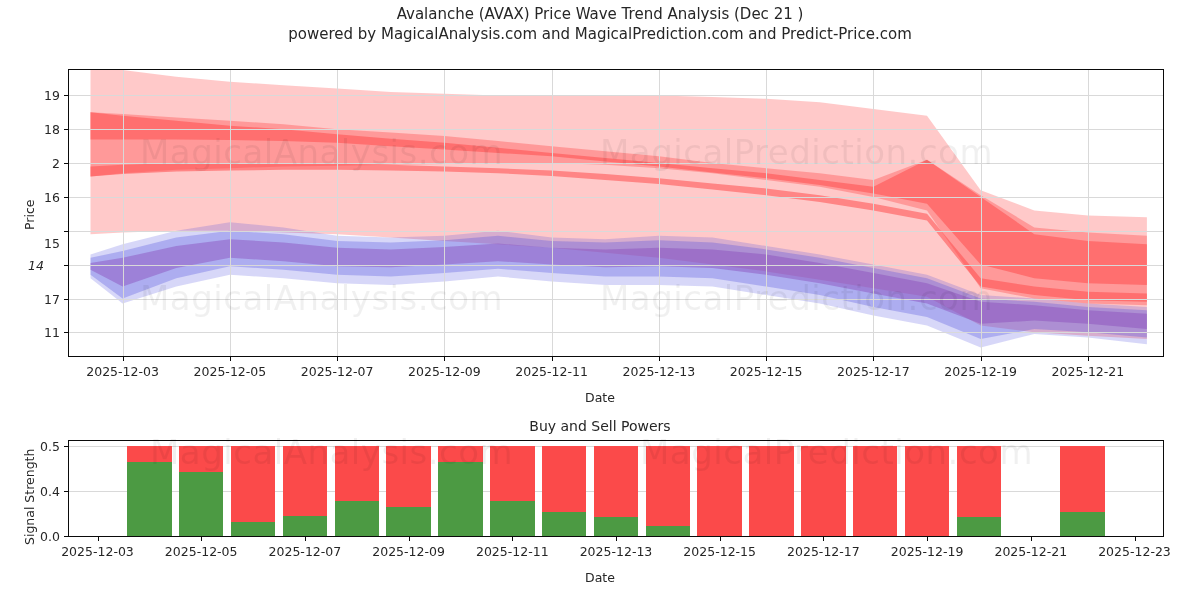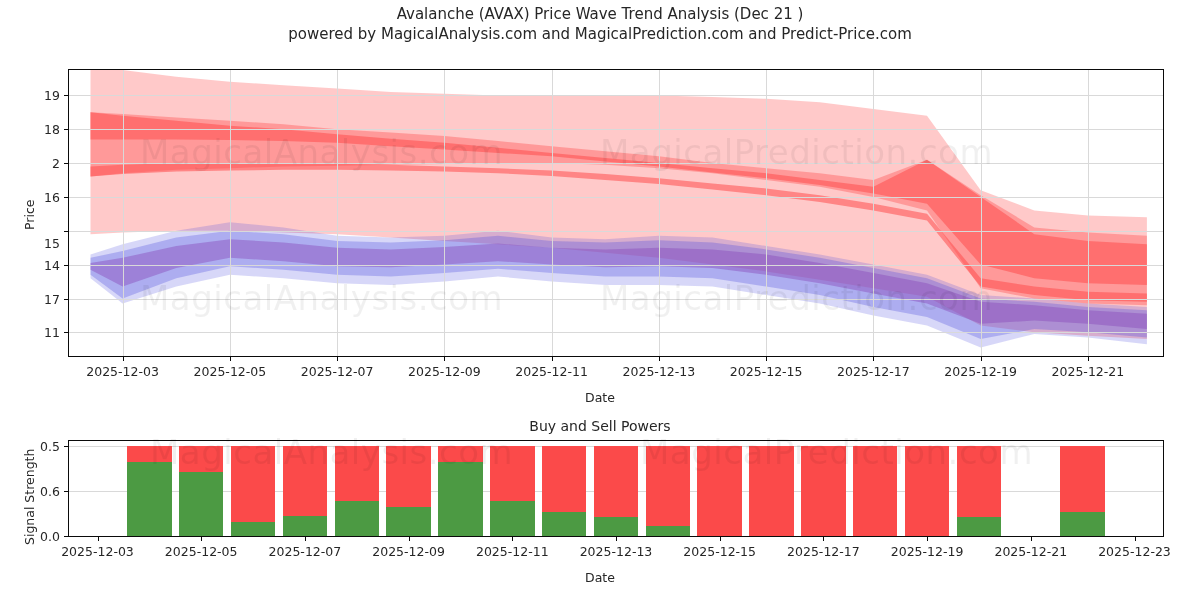--- a/index.html
+++ b/index.html
@@ -81,21 +81,21 @@
       <div class="grid-v" style="left:804.4px;"></div>
       <div class="grid-v" style="left:911.7px;"></div>
       <div class="grid-v" style="left:1018.9px;"></div>
     </div>
   <div id="plot1-ticks">
       <div class="tick-mark-y" style="left:64px;top:332.3px;"></div>
       <div class="ylab" style="left:26px;top:332.3px;width:34px;">11</div>
       <div class="tick-mark-y" style="left:64px;top:298.5px;"></div>
       <div class="ylab" style="left:26px;top:298.5px;width:34px;">17</div>
       <div class="tick-mark-y" style="left:64px;top:264.6px;"></div>
-      <div class="ylab" style="left:26px;top:264.6px;width:34px;">14</div>
+      <div class="ylab" style="left:10px;top:264.6px;width:34px;font-style:italic;">14</div>
       <div class="tick-mark-y" style="left:64px;top:230.8px;"></div>
       <div class="ylab" style="left:26px;top:230.8px;width:34px;margin-top:12px;">15</div>
       <div class="tick-mark-y" style="left:64px;top:196.9px;"></div>
       <div class="ylab" style="left:26px;top:196.9px;width:34px;">16</div>
       <div class="tick-mark-y" style="left:64px;top:163.1px;"></div>
       <div class="ylab" style="left:26px;top:163.1px;width:34px;">2</div>
       <div class="tick-mark-y" style="left:64px;top:129.2px;"></div>
       <div class="ylab" style="left:26px;top:129.2px;width:34px;">18</div>
       <div class="tick-mark-y" style="left:64px;top:95.4px;"></div>
       <div class="ylab" style="left:26px;top:95.4px;width:34px;">19</div>
@@ -193,21 +193,21 @@
       </div>
       <div class="bar" style="left:991.3px;width:44.6px;height:89.6px;">
         <div class="r" style="height:65.4px;"></div>
         <div class="g" style="height:24.2px;"></div>
       </div>
     </div>
   <div id="plot2-ticks">
       <div class="tick-mark-y" style="left:64px;top:536.0px;"></div>
       <div class="ylab" style="left:22px;top:536.0px;width:38px;">0.0</div>
       <div class="tick-mark-y" style="left:64px;top:491.2px;"></div>
-      <div class="ylab" style="left:22px;top:491.2px;width:38px;">0.6</div>
+      <div class="ylab" style="left:22px;top:491.2px;width:38px;">0.4</div>
       <div class="tick-mark-y" style="left:64px;top:446.4px;"></div>
       <div class="ylab" style="left:22px;top:446.4px;width:38px;">0.5</div>
       <div class="tick-mark-x" style="left:97.5px;top:537px;"></div>
       <div class="xlab" style="left:97.5px;top:544px;">2025-12-03</div>
       <div class="tick-mark-x" style="left:201.2px;top:537px;"></div>
       <div class="xlab" style="left:201.2px;top:544px;">2025-12-05</div>
       <div class="tick-mark-x" style="left:304.9px;top:537px;"></div>
       <div class="xlab" style="left:304.9px;top:544px;">2025-12-07</div>
       <div class="tick-mark-x" style="left:408.6px;top:537px;"></div>
       <div class="xlab" style="left:408.6px;top:544px;">2025-12-09</div>

